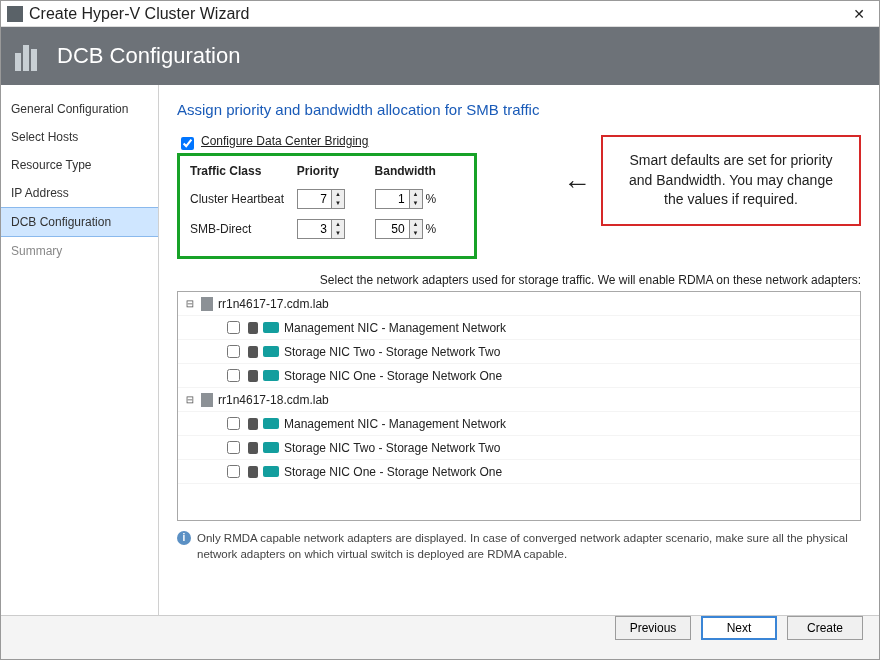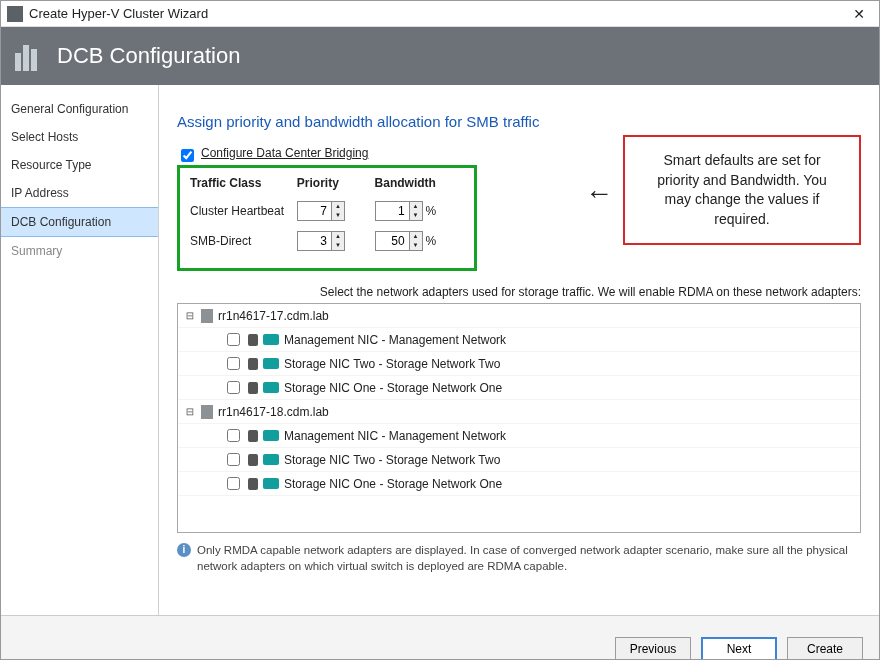--- a/index.html
+++ b/index.html
@@ -21,21 +21,21 @@
     align-items: center;
     padding: 0 6px;
     background: #fff;
     border-bottom: 1px solid #ddd;
   }
   .titlebar .app-icon {
     width: 16px; height: 16px;
     background: #5a6268;
     margin-right: 6px;
   }
-  .titlebar .title { flex: 1; font-size: 13px; }
+  .titlebar .title { flex: 1; font-size: 16px; }
   .titlebar .close { width: 28px; text-align: center; font-size: 14px; cursor: pointer; }
   
   .headerband {
     height: 58px;
     background: #6d7278;
     display: flex;
     align-items: center;
     padding: 0 14px;
     color: #fff;
   }
@@ -67,21 +67,21 @@
   }
   .sidebar .navitem.selected {
     background: #cfe6ff;
     border: 1px solid #8ab9ed;
     border-left: none;
     border-right: none;
   }
   .sidebar .navitem.muted { color: #888; }
   .main {
     flex: 1;
-    padding: 28px 18px 8px 18px;
+    padding: 16px 18px 8px 18px;
     position: relative;
   }
   .page-heading {
     color: #1a5bb8;
     font-size: 15px;
     margin-bottom: 16px;
   }
   .cbrow { display: flex; gap: 4px; margin-bottom: 0; }
   .cbrow label { text-decoration: underline; cursor: pointer; }
   
@@ -116,21 +116,21 @@
     right: 18px;
     display: flex;
     align-items: center;
   }
   .arrow {
     font-size: 28px; font-weight: bold; margin-right: 10px; line-height: 1;
   }
   .redbox {
     border: 2px solid #d62828;
     padding: 14px 18px;
-    width: 238px;
+    width: 260px;
     text-align: center;
     font-size: 14px;
     line-height: 1.4;
     background: #fff;
   }
   .sublabel { margin: 14px 0 4px 0; font-size: 12px; text-align: right; }
   
   .tree {
     border: 1px solid #a8a8a8;
     height: 230px;
@@ -157,21 +157,21 @@
   .infonote .iicon {
     width:14px; height:14px; border-radius:50%; background:#5b90c4; color:#fff;
     font-size:10px; font-weight:bold; text-align:center; line-height:14px; flex:none;
   }
   
   .footer {
     height: 46px;
     border-top: 1px solid #ccc;
     display: flex;
     justify-content: flex-end;
-    align-items: flex-end;
+    align-items: flex-start;
     gap: 10px;
     padding: 0 16px;
     background: #f4f4f4;
   }
   .footer button {
     min-width: 76px; height: 24px;
     border: 1px solid #9c9c9c;
     background: #f0f0f0;
     font-family: inherit; font-size: 12px;
     cursor: pointer;

